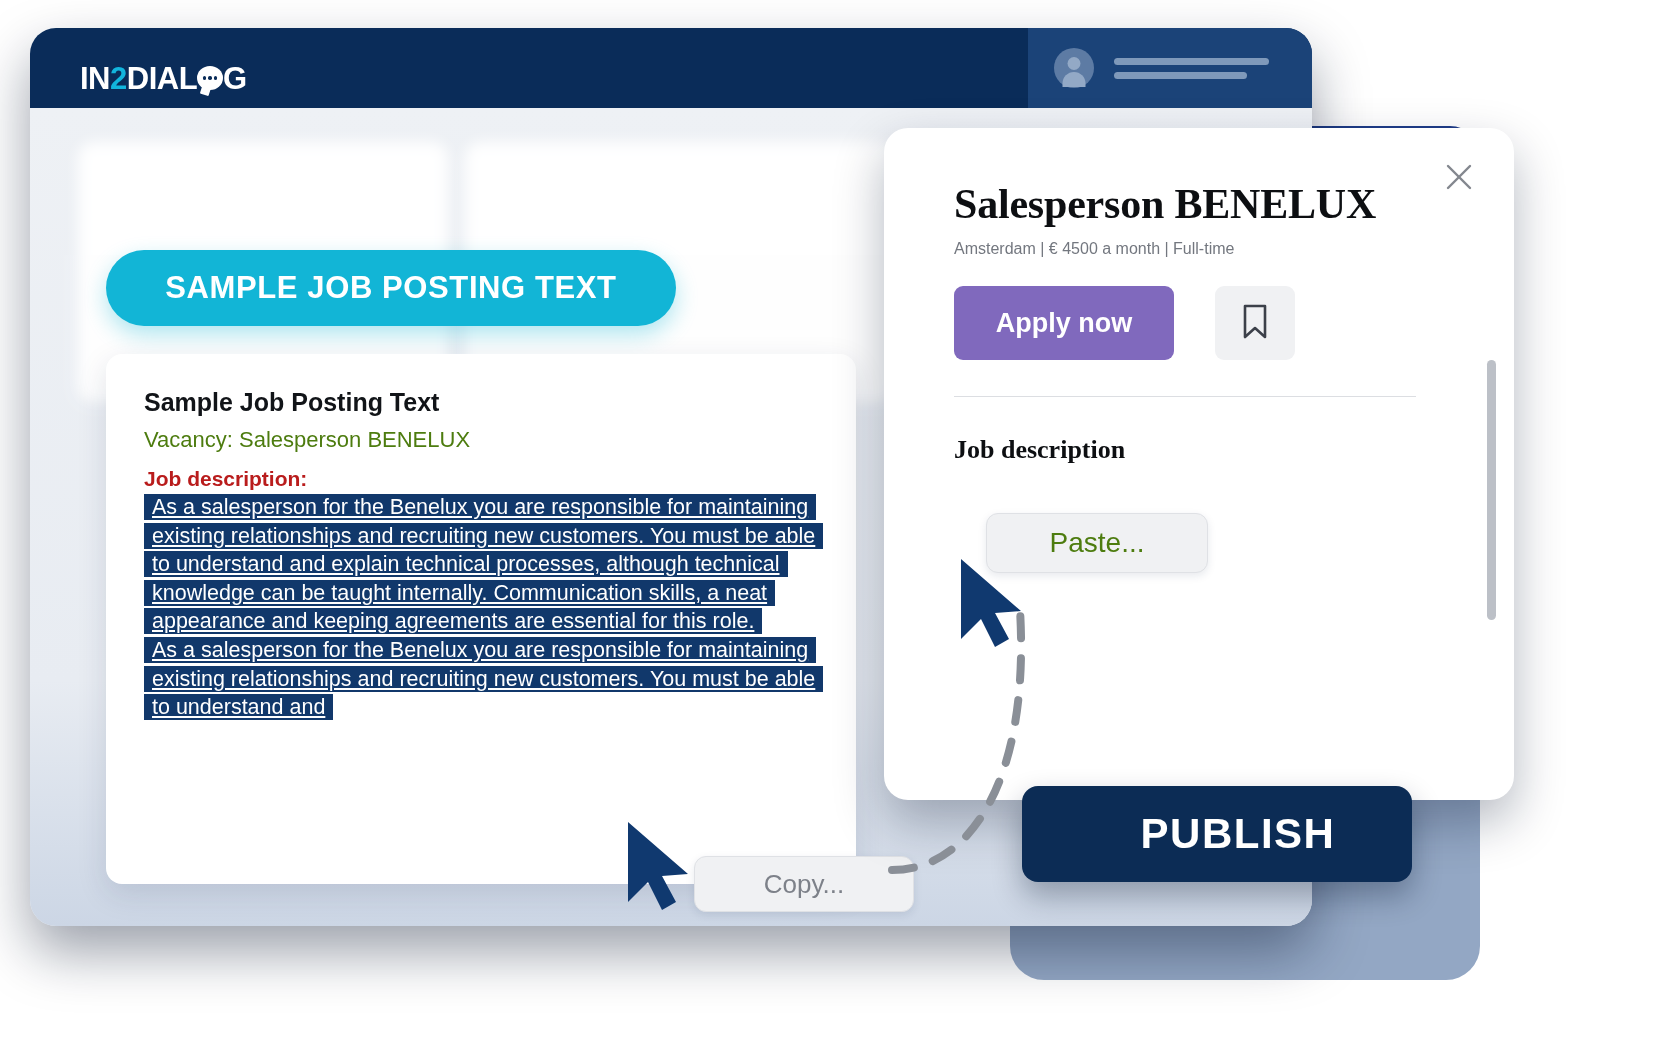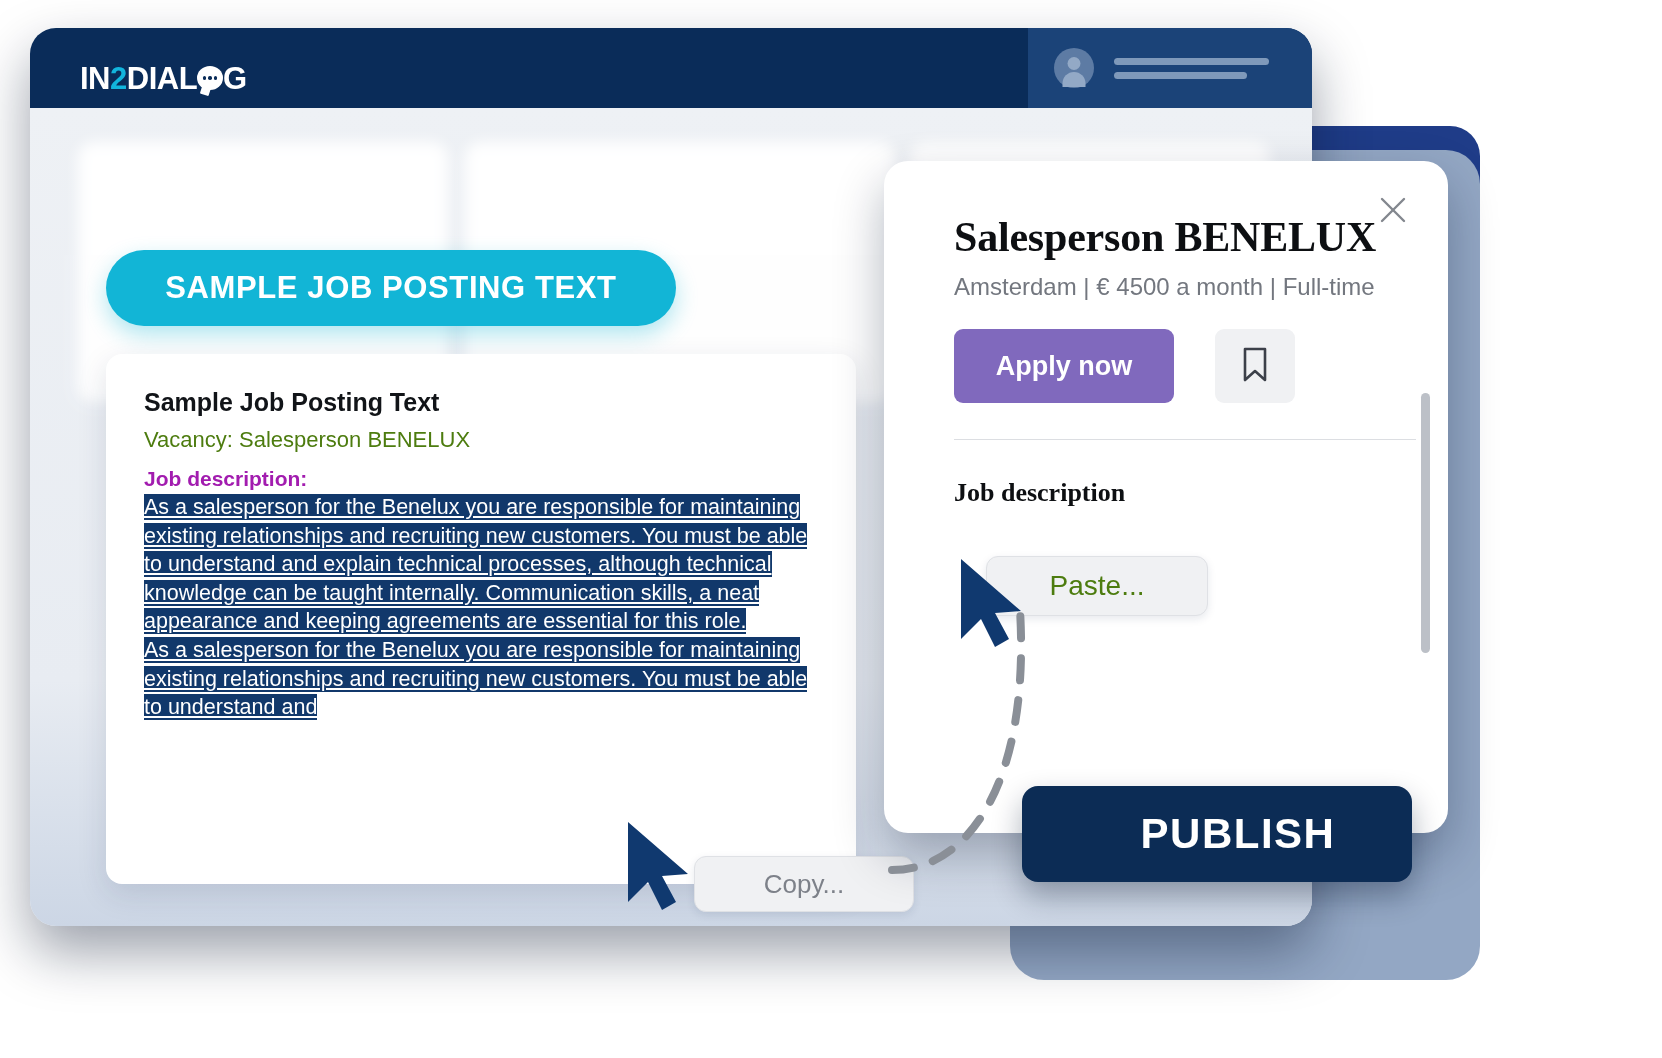--- a/index.html
+++ b/index.html
@@ -97,55 +97,55 @@
 
   
   .doc-card{
     position:absolute;left:76px;top:326px;width:750px;height:530px;
     background:#ffffff;border-radius:16px;padding:34px 40px 0 38px;
     box-sizing:border-box;overflow:hidden;
     box-shadow:0 10px 30px rgba(20,40,80,.13);
   }
   .doc-title{font-size:25px;font-weight:bold;color:#111418;margin:0 0 10px 0;}
   .doc-vacancy{font-size:22px;color:#4d7c0f;margin:0 0 14px 0;}
-  .doc-jd-label{font-size:21px;font-weight:bold;color:#a21caf;margin:0 0 2px 0;}
+  .doc-jd-label{font-size:21px;font-weight:bold;color:#b91c1c;margin:0 0 2px 0;}
   .jd-body{font-size:21.5px;line-height:28.6px;color:#ffffff;}
   .jd-body span{
     background:#11386b;text-decoration:underline;
     text-decoration-color:#ffffff;text-underline-offset:2px;
     box-decoration-break:clone;-webkit-box-decoration-break:clone;
-    padding:1px 0;
+    padding:1px 8px;
   }
 
   
   .copy-pill{
     position:absolute;left:664px;top:828px;width:218px;height:54px;
     background:#f0f1f3;border:1px solid #dfe1e5;border-radius:12px;
     display:flex;align-items:center;justify-content:center;
     font-size:26px;color:#7d8189;
     box-shadow:0 3px 9px rgba(20,40,80,.10);
   }
 
   
   .modal{
-    position:absolute;left:884px;top:128px;width:564px;height:672px;
+    position:absolute;left:884px;top:128px;width:630px;height:672px;
     background:#ffffff;border-radius:24px;
     box-shadow:0 22px 50px rgba(7,20,45,.30);
-    padding:52px 46px 0 70px;box-sizing:border-box;overflow:hidden;margin-top:33px;
+    padding:52px 46px 0 70px;box-sizing:border-box;overflow:hidden;
   }
   .modal-close{
     position:absolute;right:38px;top:32px;width:34px;height:34px;
     display:flex;align-items:center;justify-content:center;
   }
   .modal-title{
     font-family:"Liberation Serif", serif;
     font-size:42px;font-weight:bold;color:#0d0f12;margin:0 0 12px 0;
     letter-spacing:-.2px;
   }
-  .modal-sub{font-size:24px;color:#73777f;margin:0 0 28px 0;}
+  .modal-sub{font-size:16px;color:#73777f;margin:0 0 28px 0;}
   .modal-actions{display:flex;align-items:flex-end;gap:41px;margin-bottom:36px;}
   .apply-btn{
     width:220px;height:74px;background:#8069bd;border-radius:9px;
     color:#ffffff;font-size:27px;font-weight:bold;
     display:flex;align-items:center;justify-content:center;border:none;
   }
   .bookmark-btn{
     width:80px;height:74px;background:#f0f1f3;border-radius:9px;
     display:flex;align-items:center;justify-content:center;border:none;
   }

